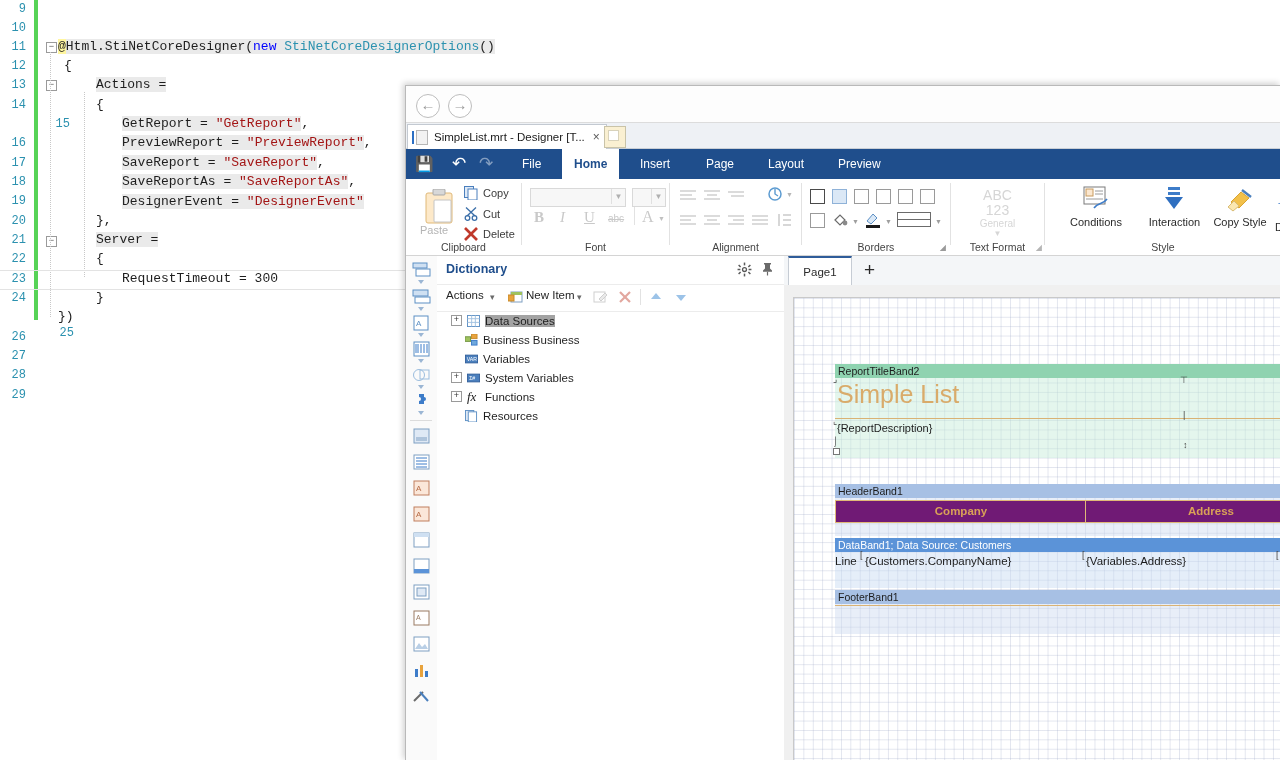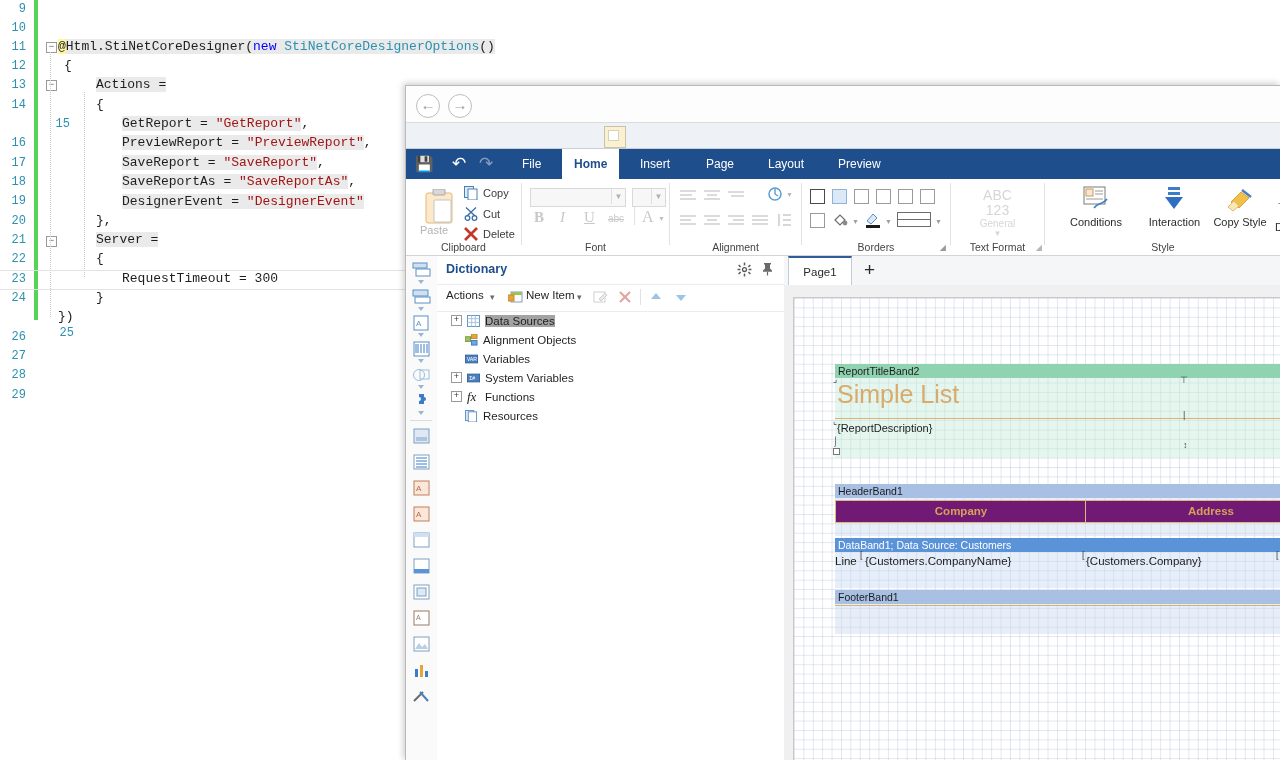--- a/index.html
+++ b/index.html
@@ -219,20 +219,25 @@
 </div>
 
 <div id="browser">
 
   <div class="addrbar">
     <div class="navbtn" style="left:10px;">←</div>
     <div class="navbtn" style="left:42px;">→</div>
   </div>
 
   <div class="tabstrip">
+    <div class="btab">
+      <span class="favic"></span>
+      <span>SimpleList.mrt - Designer [T...</span>
+      <span class="x">×</span>
+    </div>
     <div class="newtab"></div>
   </div>
 
   <div class="ribbon-tabs">
     <div class="qicon" style="left:9px;">💾</div>
     <div class="qicon" style="left:43px;font-size:17px;">↶</div>
     <div class="qicon" style="left:70px;font-size:17px;opacity:.45;">↷</div>
 
     <div class="rtab" style="left:104px;">File</div>
     <div class="rtab active" style="left:156px;">Home</div>
@@ -579,21 +584,21 @@
               </g>
             </svg>
           <span style="background:#a3a3a3;text-align:right;">Data Sources</span>
         </div>
         <div class="tnode" style="left:28px;top:19px;">
           <svg class="tico" viewBox="0 0 14 13">
               <rect x="0" y="3" width="6" height="5" fill="#9fc25e" stroke="#6f9340"></rect>
               <rect x="7" y="0" width="6" height="5" fill="#e8a33d" stroke="#c78a2c"></rect>
               <rect x="7" y="7" width="6" height="5" fill="#6fa8dc" stroke="#3d7cc9"></rect>
             </svg>
-          <span>Alignment Objects</span>
+          <span>Business Business</span>
         </div>
         <div class="tnode" style="left:28px;top:38px;">
           <svg class="tico" viewBox="0 0 15 12">
               <rect x="0.5" y="1.5" width="14" height="9" fill="#4a7fbd" stroke="#2f5c99"></rect>
               <text x="2" y="8.6" font-size="6" fill="#fff" font-family="Liberation Sans, sans-serif">VAR</text>
             </svg>
           <span>Variables</span>
         </div>
         <div class="tnode" style="left:14px;top:57px;">
           <span class="expander">+</span>
@@ -650,21 +655,21 @@
               <div class="hdrcell" style="left:0px;top:2px;width:250px;">Company</div>
               <div class="hdrcell" style="left:250px;top:2px;width:250px;">Address</div>
             </div>
           </div>
 
           <div class="band data" style="top:240px;">
             <div class="bandhdr" style="color:#fff;">DataBand1; Data Source: Customers</div>
             <div class="bandbody" style="height:36px;position:relative;">
               <div class="dcell" style="left:0px;top:3px;">Line</div>
               <div class="dcell" style="left:30px;top:3px;">{Customers.CompanyName}</div>
-              <div class="dcell" style="left:251px;top:3px;">{Customers.Company}</div>
+              <div class="dcell" style="left:251px;top:3px;">{Variables.Address}</div>
               <span class="marker" style="left:25px;top:-2px;">[</span>
               <span class="marker" style="left:247px;top:-2px;">[</span>
               <span class="marker" style="left:441px;top:-2px;">[</span>
             </div>
           </div>
 
           <div class="band footer" style="top:292px;">
             <div class="bandhdr">FooterBand1</div>
             <div class="bandbody" style="height:30px;position:relative;">
               <div class="hline" style="left:0;top:1px;right:0;"></div>

